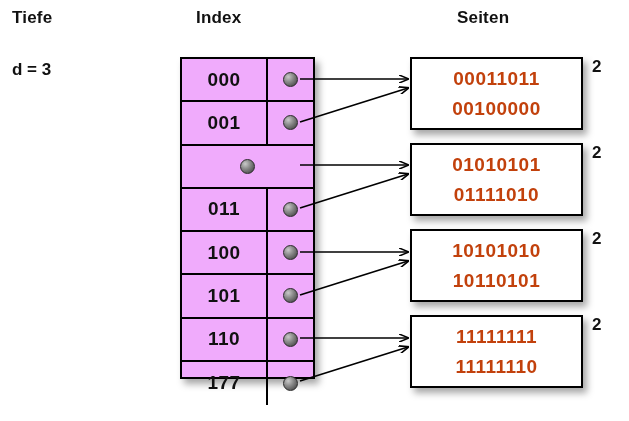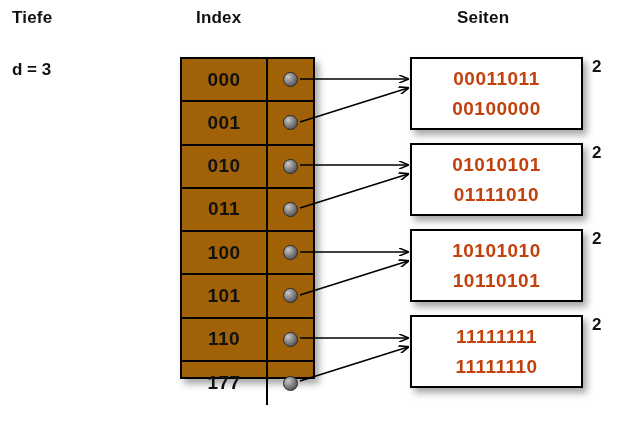--- a/index.html
+++ b/index.html
@@ -32,21 +32,21 @@
     font-weight:700;
     color:#111;
     white-space:nowrap;
   }
 
   
   #index-table{
     position:absolute;
     left:180px;top:57px;
     width:135px;height:322px;
-    background:#a16207;
+    background:#f0abfc;
     border:2.5px solid #000;
     box-sizing:border-box;
     box-shadow:4px 5px 7px rgba(0,0,0,0.35);
   }
   .index-row{
     position:relative;
     height:43.25px;
     box-sizing:border-box;
     border-bottom:2.5px solid #000;
     display:flex;
@@ -134,21 +134,20 @@
     </div>
 
     <div class="index-row">
       <div class="idx-key">001</div>
       <div class="idx-ptr">
         <span class="dot"></span>
       </div>
     </div>
 
     <div class="index-row">
-      <div class="idx-key">010</div>
       <div class="idx-ptr">
         <span class="dot"></span>
       </div>
     </div>
 
     <div class="index-row">
       <div class="idx-key">011</div>
       <div class="idx-ptr">
         <span class="dot"></span>
       </div>

